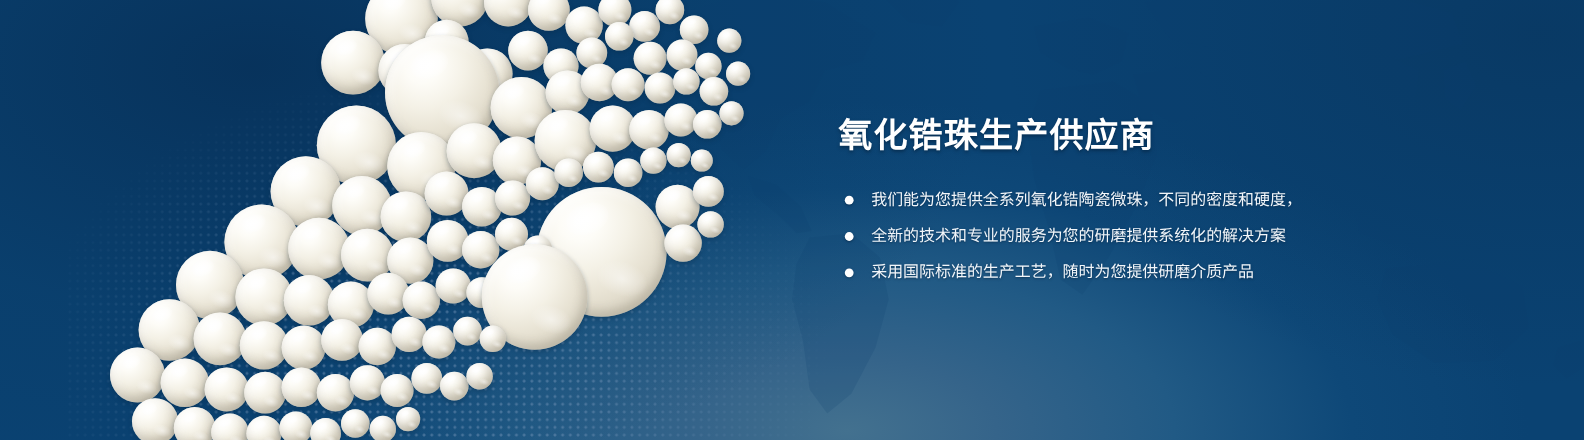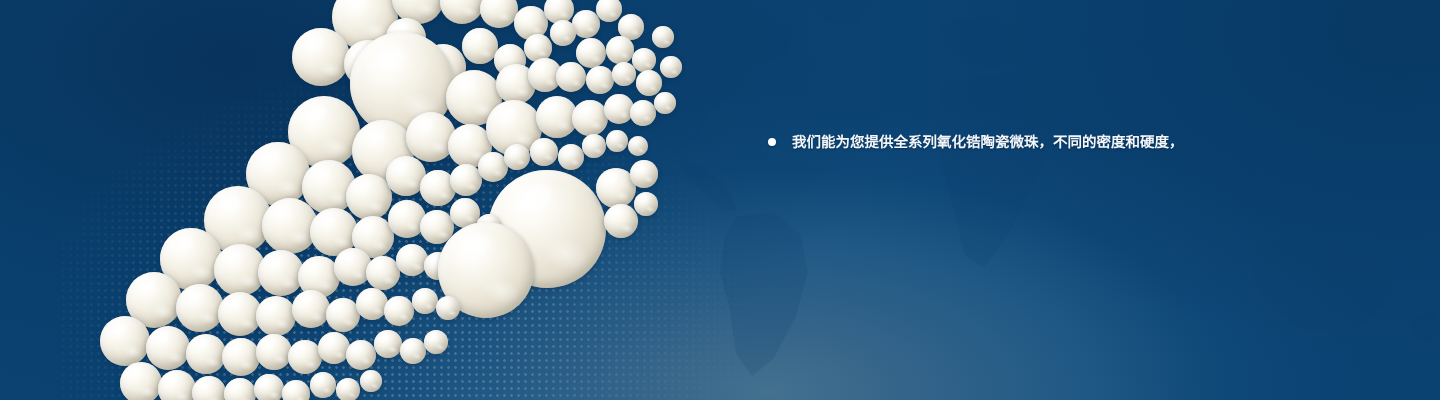--- a/index.html
+++ b/index.html
@@ -121,21 +121,20 @@
     line-height: 40px;
     font-weight: 700;
     color: #ffffff;
     letter-spacing: 1px;
     text-shadow: 0 1px 3px rgba(4,30,55,0.55);
   }
   .bullets {
     list-style: none;
     margin: 26px 0 0 0;
     padding: 0;
-    font-weight: bold;
   }
   .bullet {
     position: relative;
     padding-left: 30px;
     margin-bottom: 9px;
     font-size: 14.5px;
     line-height: 24px;
     color: #f2f6fa;
     text-shadow: 0 1px 2px rgba(4,30,55,0.55);
   }
@@ -313,22 +312,31 @@
     <span class="bead" style="left:192px;top:376px;width:34px;height:34px;"></span>
     <span class="bead" style="left:224px;top:378px;width:32px;height:32px;"></span>
     <span class="bead" style="left:254px;top:374px;width:30px;height:30px;"></span>
     <span class="bead" style="left:282px;top:380px;width:28px;height:28px;"></span>
     <span class="bead" style="left:310px;top:372px;width:26px;height:26px;"></span>
     <span class="bead" style="left:336px;top:378px;width:24px;height:24px;"></span>
     <span class="bead" style="left:360px;top:370px;width:22px;height:22px;"></span>
   </div>
 
   <div class="copy">
+    <h1 class="headline">氧化锆珠生产供应商</h1>
 
     <ul class="bullets">
       <li class="bullet">
         <span class="bullet-dot"></span>
         <span class="bullet-line">我们能为您提供全系列氧化锆陶瓷微珠，不同的密度和硬度，</span>
       </li>
+      <li class="bullet">
+        <span class="bullet-dot"></span>
+        <span class="bullet-line">全新的技术和专业的服务为您的研磨提供系统化的解决方案</span>
+      </li>
+      <li class="bullet">
+        <span class="bullet-dot"></span>
+        <span class="bullet-line">采用国际标准的生产工艺，随时为您提供研磨介质产品</span>
+      </li>
     </ul>
   </div>
 
 </div>
 
 </body></html>

